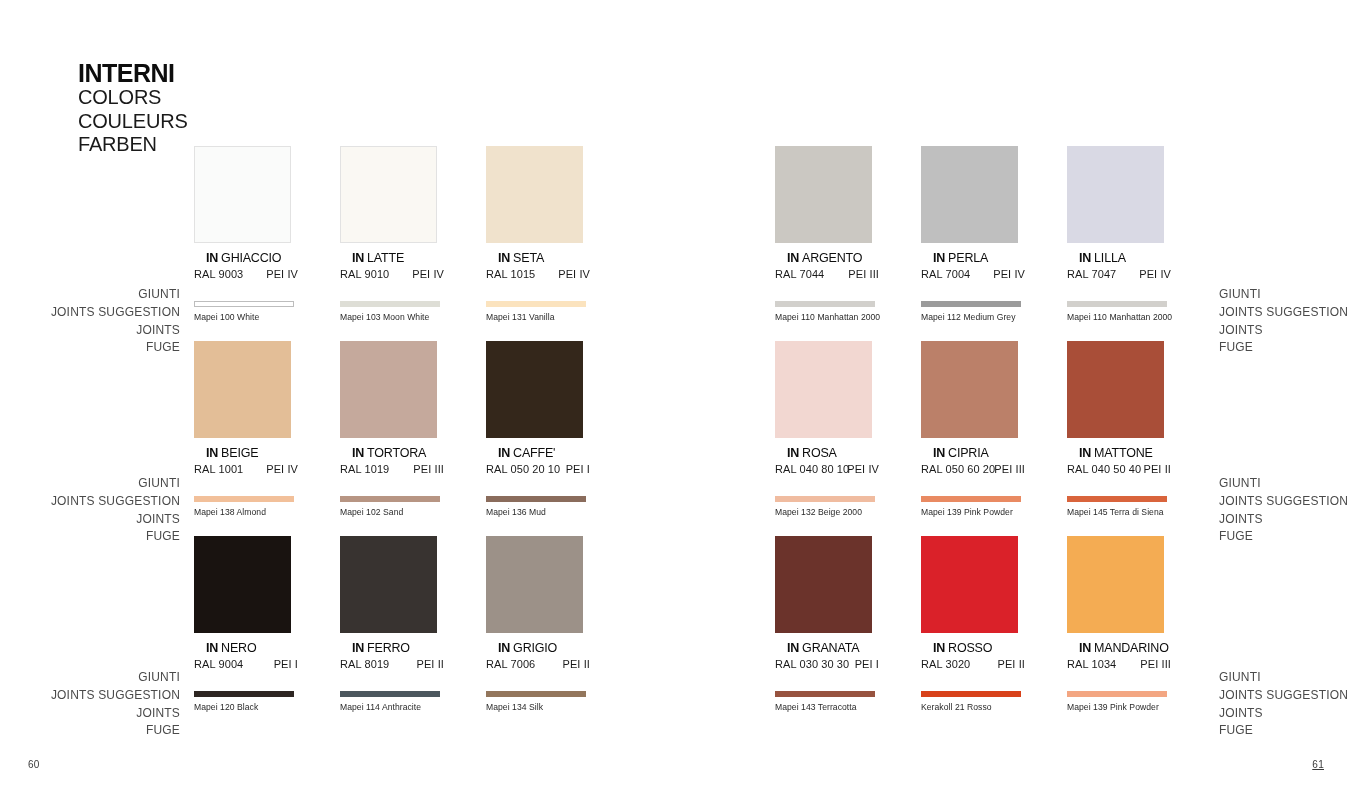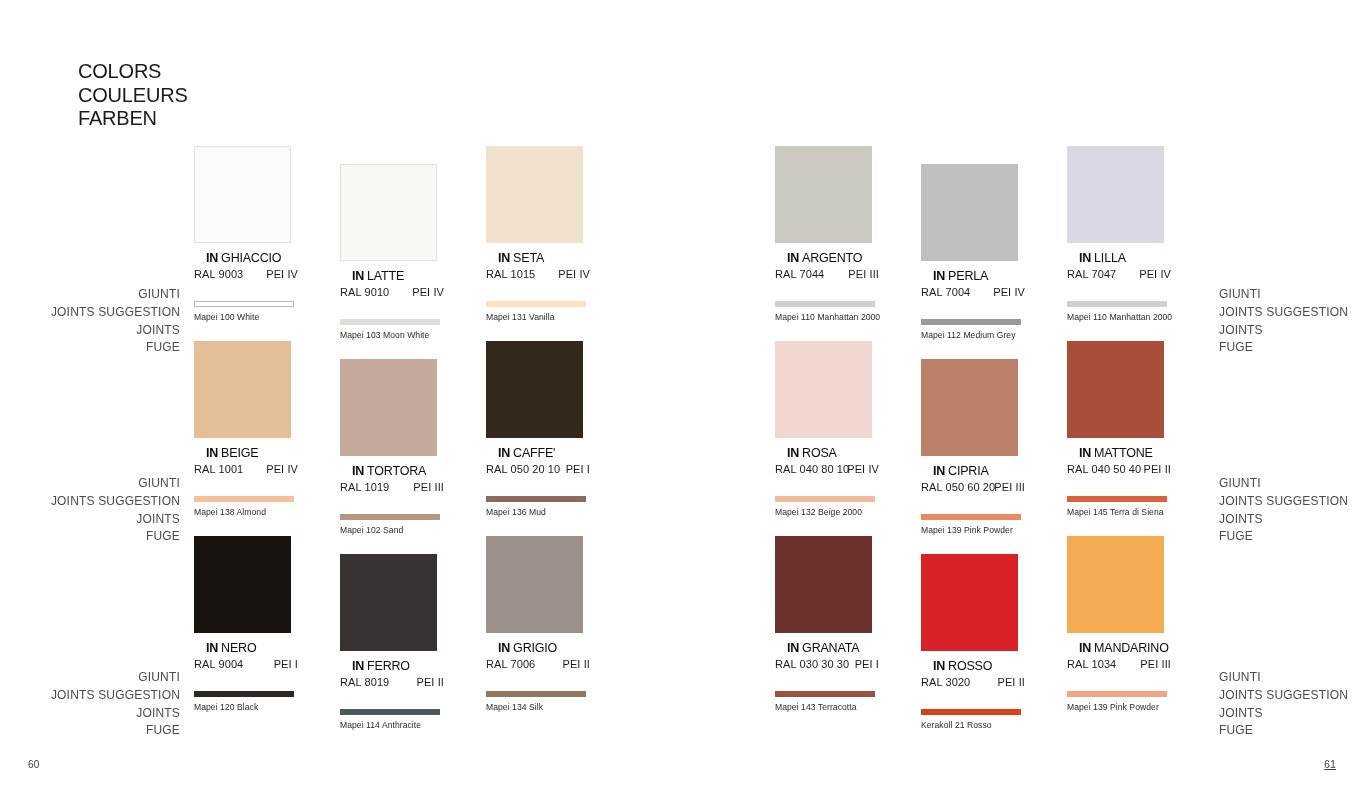--- a/index.html
+++ b/index.html
@@ -65,21 +65,21 @@
   .row {
     position: relative;
     height: 195px;
   }
   .cell {
     position: absolute;
     top: 0;
     width: 146px;
   }
   .cell.c0 { left: 0px; }
-  .cell.c1 { left: 146px; margin-top: 18px; }
+  .cell.c1 { left: 146px; }
   .cell.c2 { left: 292px; }
 
   .chip {
     width: 97px;
     height: 97px;
     display: block;
   }
   .chip.outlined { box-shadow: inset 0 0 0 1px #e2e2e2; }
 
   .name {
@@ -143,26 +143,27 @@
 
   
   .folio {
     position: absolute;
     bottom: 37px;
     font-size: 10px;
     color: #3a3a3a;
     letter-spacing: 0.3px;
   }
   #folio-left  { left: 28px; }
-  #folio-right { right: 20px; text-decoration: underline; }
+  #folio-right { right: 32px; text-decoration: underline; }
 </style>
 </head>
 <body>
 
 <div id="title-block">
+  <div class="t-interni">INTERNI</div>
   <div class="t-sub">COLORS</div>
   <div class="t-sub">COULEURS</div>
   <div class="t-sub">FARBEN</div>
 </div>
 
 <div class="page" id="page-left">
   <div class="swatch-grid">
       <div class="row">
         <div class="cell c0">
           <div class="chip outlined" style="background: rgb(250, 251, 250);"></div>

